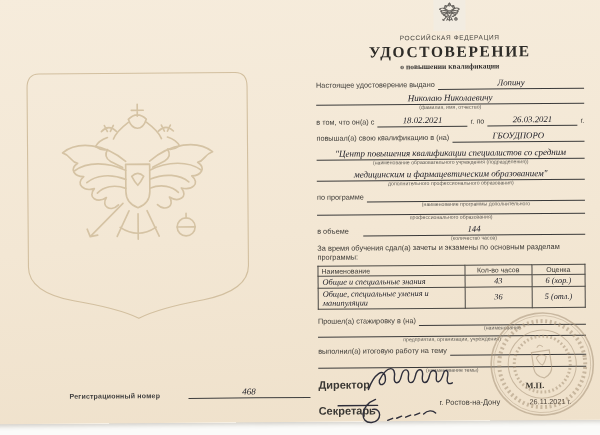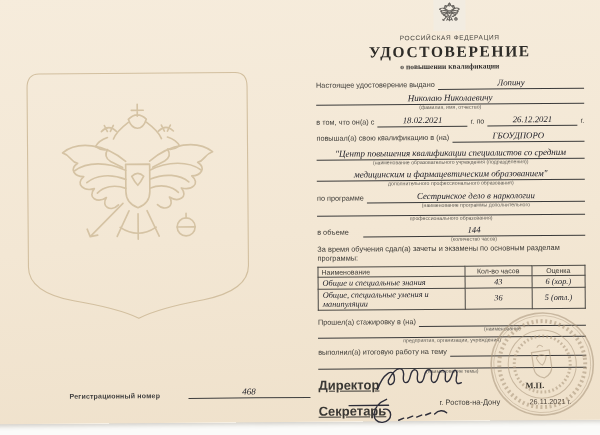--- a/index.html
+++ b/index.html
@@ -42,21 +42,21 @@
   .para{margin-top:7px;font-size:7.4px;line-height:1.25;color:#3b3935;}
   table{width:100%;border-collapse:collapse;margin-top:3px;}
   th,td{border:1px solid #4a4844;}
   th{font-weight:400;font-size:7px;color:#3b3935;padding:1px 3px;text-align:center;}
   th:first-child{text-align:left;}
   td{font-family:"Liberation Serif",serif;font-style:italic;font-size:8.3px;color:#24242c;
     padding:1px 4px;text-align:center;}
   td:first-child{text-align:left;}
   
   .sig-row{position:absolute;display:flex;align-items:center;}
-  .sig-label{font-size:13px;font-weight:700;color:#3a3834;text-decoration:underline;}
+  .sig-label{font-size:11px;font-weight:700;color:#3a3834;}
   .sig-svg{margin-left:-4px;margin-top:-10px;}
   .sig-path{fill:none;stroke:#2e2e3a;stroke-width:1.4;stroke-linecap:round;stroke-linejoin:round;}
   .city{position:absolute;left:446px;top:406px;font-size:7.5px;color:#3a3834;}
   .mp{position:absolute;left:532px;top:389px;font-family:"Liberation Serif",serif;font-weight:700;
     font-size:8.5px;color:#3b372f;}
   .datebr{position:absolute;left:536px;top:406px;font-size:7.3px;color:#4d433a;}
   .stamp{position:absolute;left:494px;top:318px;opacity:.55;transform:rotate(-8deg);}
   .stamp-ring{fill:none;stroke:#a8947a;}
   .stamp-txt{fill:none;stroke:#a8947a;}
 </style>
@@ -124,21 +124,21 @@
 
       <div class="full" style="margin-top:3px">
         <span>Николаю  Николаевичу</span>
         <span class="cap">(фамилия, имя, отчество)</span>
       </div>
 
       <div class="frow" style="margin-top:10px">
         <span class="lbl">в том, что он(а) с</span>
         <span class="fill">18.02.2021</span>
         <span class="lbl">г. по</span>
-        <span class="fill">26.12.2021</span>
+        <span class="fill">26.03.2021</span>
         <span class="lbl">г.</span>
       </div>
 
       <div class="frow" style="margin-top:4px">
         <span class="lbl">повышал(а) свою квалификацию в (на)</span>
         <span class="fill last">ГБОУДПОРО</span>
       </div>
 
       <div class="full" style="margin-top:5px">
         <span>"Центр повышения квалификации специалистов со средним</span>
@@ -146,21 +146,20 @@
       </div>
 
       <div class="full" style="margin-top:9px">
         <span>медицинским и фармацевтическим образованием"</span>
         <span class="cap">дополнительного профессионального образования)</span>
       </div>
 
       <div class="frow" style="margin-top:10px">
         <span class="lbl">по программе</span>
         <span class="fill last">
-          <span>Сестринское дело в наркологии</span>
           <span class="cap">(наименование программы дополнительного</span>
         </span>
       </div>
 
       <div class="full" style="margin-top:12px">
         <span class="cap">профессионального образования)</span>
       </div>
 
       <div class="frow" style="margin-top:9px">
         <span class="lbl">в объеме</span>

